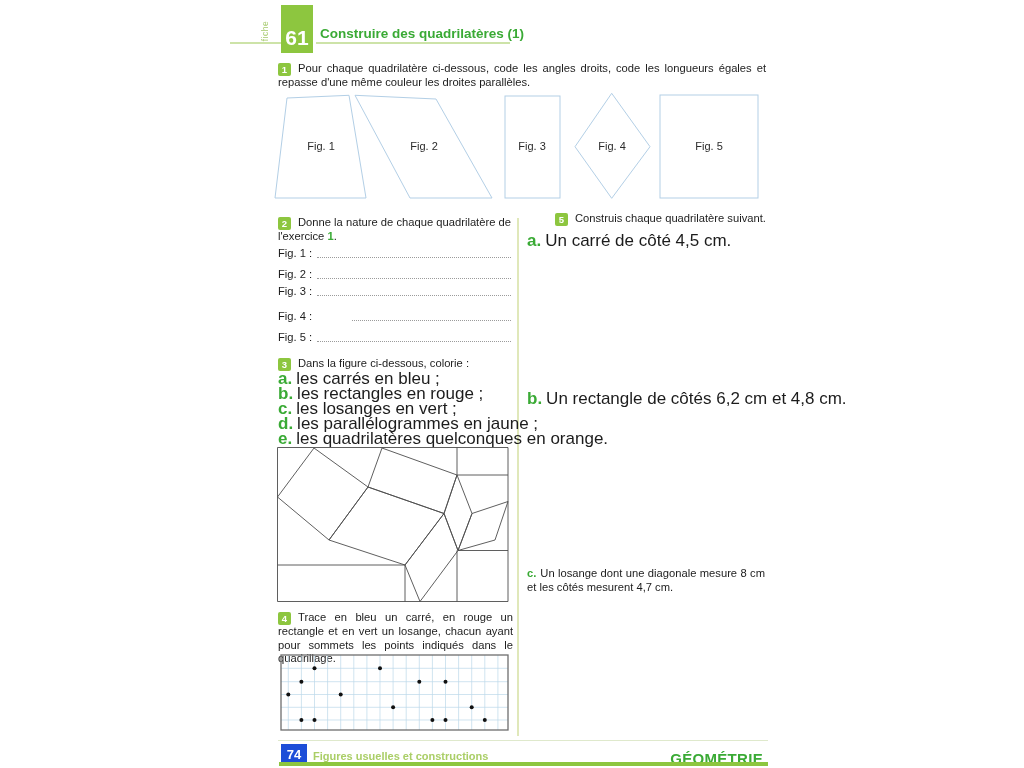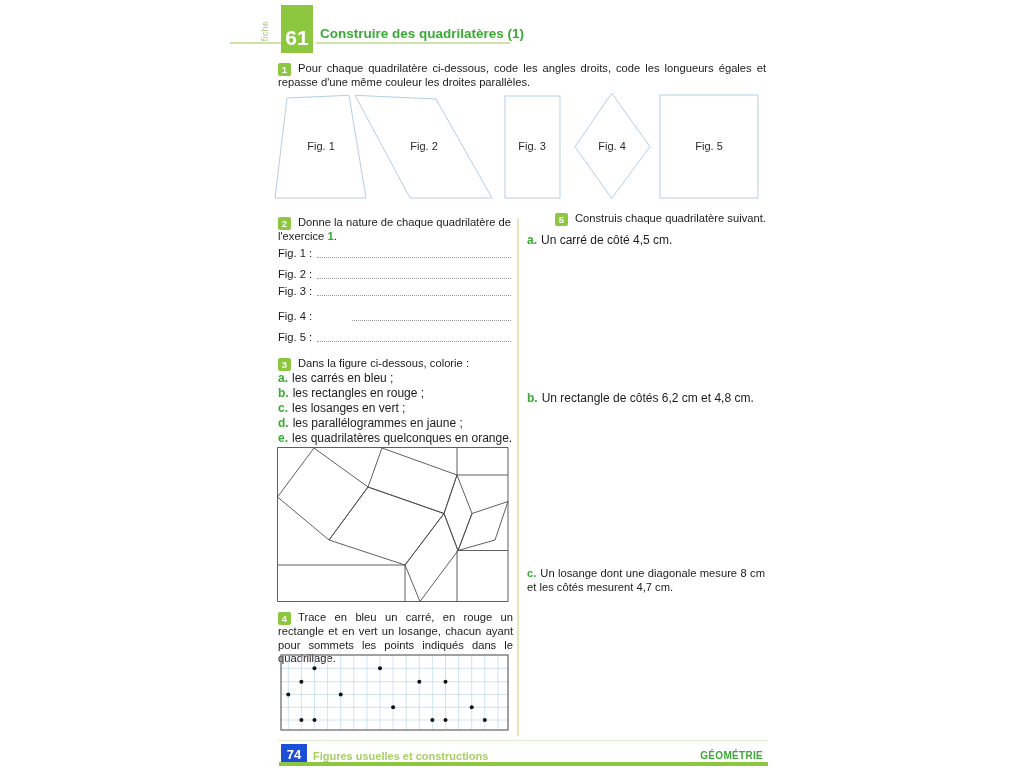--- a/index.html
+++ b/index.html
@@ -8,21 +8,21 @@
     font-family:"Liberation Sans", sans-serif;color:#1c1c1c;
   }
   .abs{position:absolute;}
   .badge{
     display:inline-block;width:13px;height:13px;line-height:13px;border-radius:2px;
     background:#8dc63f;color:#fff;font-weight:bold;font-size:9.5px;text-align:center;
     margin-right:7px;vertical-align:-1px;
   }
   .txt{font-size:11.2px;line-height:13.5px;text-align:justify;}
   .green{color:#3aaa35;font-weight:bold;}
-  .item{font-size:12px;line-height:13px;white-space:nowrap;}
+  .item{font-size:17px;line-height:13px;white-space:nowrap;}
   .item-wrap{font-size:11.2px;line-height:13.5px;text-align:justify;white-space:normal;}
   .letter{color:#3aaa35;font-weight:bold;margin-right:4px;}
   .ansrow{position:absolute;left:278px;width:233px;display:flex;font-size:11.2px;line-height:13px;}
   .anslabel{white-space:nowrap;}
   .leader{flex:1;border-bottom:1.6px dotted #9b9b9b;margin:0 0 2px 5px;}
   .hline{position:absolute;height:2px;background:#cde3a8;}
   .vsep{position:absolute;left:517px;top:218px;width:2px;height:518px;background:#e0e8ba;}
   .fiche{
     position:absolute;left:252px;top:18px;width:26px;height:26px;
     font-size:8.5px;color:#a6ca6e;transform:rotate(-90deg);letter-spacing:.5px;
@@ -32,21 +32,21 @@
     position:absolute;left:281px;top:5px;width:32px;height:48px;background:#8dc63f;
     color:#fff;font-weight:bold;font-size:21px;text-align:center;
     display:flex;align-items:flex-end;justify-content:center;padding-bottom:3px;box-sizing:border-box;
   }
   .pagetitle{position:absolute;left:320px;top:26px;font-size:13.5px;font-weight:bold;color:#3aaa35;}
   .footerbox{
     position:absolute;left:281px;top:744px;width:26px;height:21px;background:#1d4ed8;
     color:#fff;font-weight:bold;font-size:13px;text-align:center;line-height:22px;
   }
   .footersection{position:absolute;left:313px;top:750px;font-size:11px;font-weight:bold;color:#aace66;}
-  .footerdomain{position:absolute;right:261px;top:750px;font-size:10px;font-weight:bold;color:#3aaa35;letter-spacing:.3px;}
+  .footerdomain{position:absolute;right:261px;top:750px;font-size:15px;font-weight:bold;color:#3aaa35;letter-spacing:.3px;}
   .footerbar{position:absolute;left:279px;top:762px;width:489px;height:4px;background:#8dc63f;}
   .footerline{position:absolute;left:278px;top:740px;width:490px;height:1px;background:#dfe9cc;}
   svg text{font-family:"Liberation Sans", sans-serif;}
 </style>
 </head>
 <body>
 
 <div class="hline" style="left:230px;top:42px;width:51px;"></div>
 <div class="fiche">fiche</div>
 <div class="numbox">

